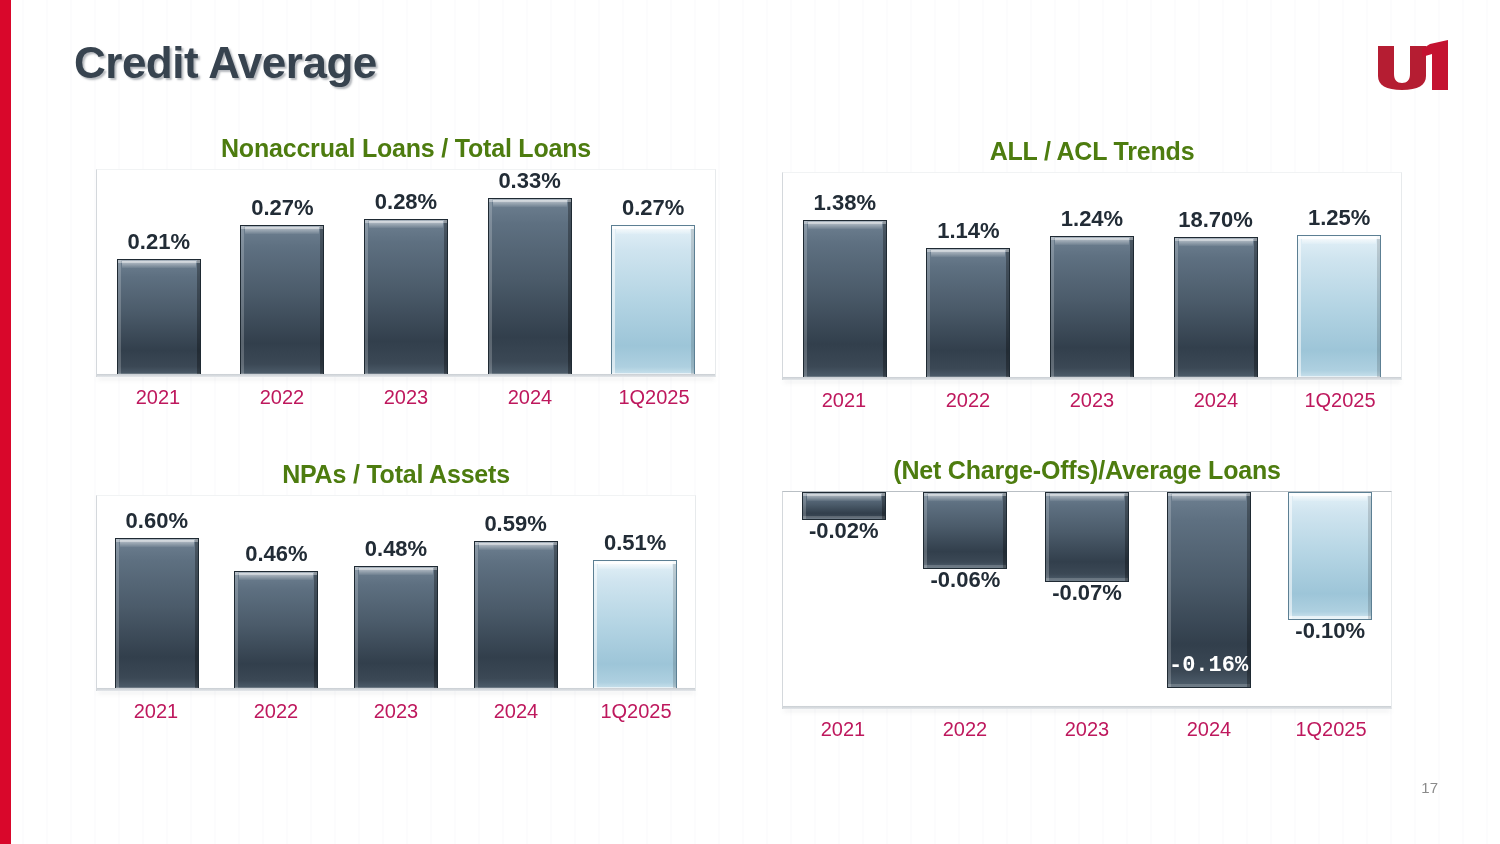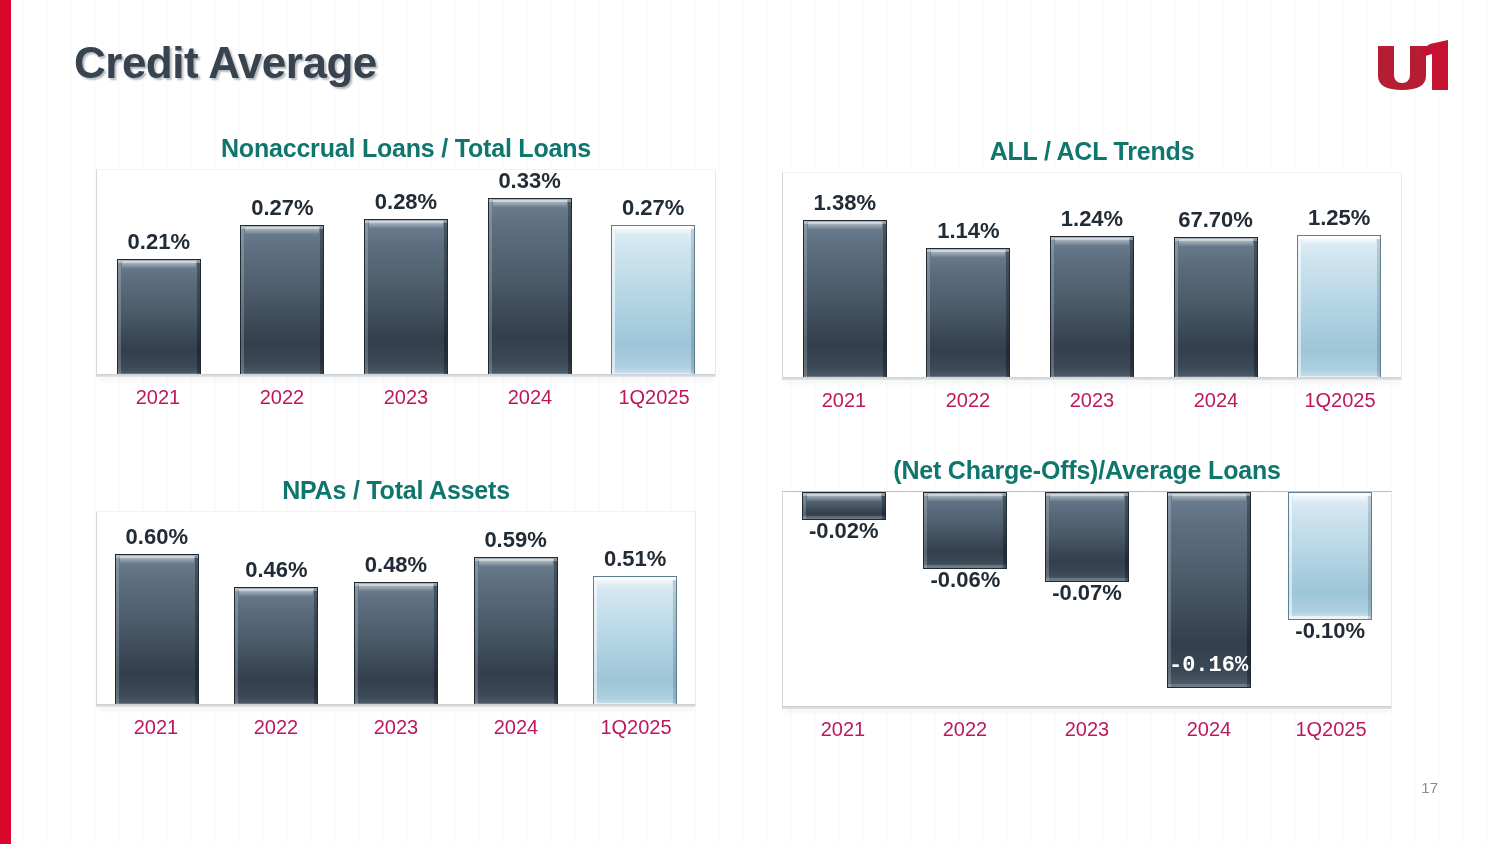--- a/index.html
+++ b/index.html
@@ -46,21 +46,21 @@
     font-size: 15px;
     color: #8a8a8a;
   }
 
   
   .panel { position: absolute; }
   .panel-title {
     text-align: center;
     font-size: 25px;
     font-weight: bold;
-    color: #0f766e;
+    color: #4d7c0f;
     letter-spacing: -0.2px;
     white-space: nowrap;
   }
   .plot {
     position: relative;
     margin-top: 6px;
     background: #ffffff;
     border-left: 1.5px solid #d4d8dc;
     border-right: 1.5px solid #e7eaec;
     border-top: 1px solid #f1f3f4;
@@ -227,40 +227,40 @@
         </div>
         <div class="slot">
           <div class="value-label above">1.14%</div>
           <div class="bar" style="height:132px;"></div>
         </div>
         <div class="slot">
           <div class="value-label above">1.24%</div>
           <div class="bar" style="height:144px;"></div>
         </div>
         <div class="slot">
-          <div class="value-label above">67.70%</div>
+          <div class="value-label above">18.70%</div>
           <div class="bar" style="height:143px;"></div>
         </div>
         <div class="slot">
           <div class="value-label above">1.25%</div>
           <div class="bar highlight" style="height:145px;"></div>
         </div>
       </div>
       <div class="baseline"></div>
     </div>
     <div class="cat-axis">
       <span>2021</span>
       <span>2022</span>
       <span>2023</span>
       <span>2024</span>
       <span>1Q2025</span>
     </div>
   </div>
 
-  <div class="panel" style="left:96px; top:460px; width:600px;margin-top:16px;">
+  <div class="panel" style="left:96px; top:460px; width:600px;">
     <div class="panel-title">NPAs / Total Assets</div>
     <div class="plot" style="height:196px;">
       <div class="bars">
         <div class="slot">
           <div class="value-label above">0.60%</div>
           <div class="bar" style="height:153px;"></div>
         </div>
         <div class="slot">
           <div class="value-label above">0.46%</div>
           <div class="bar" style="height:120px;"></div>

